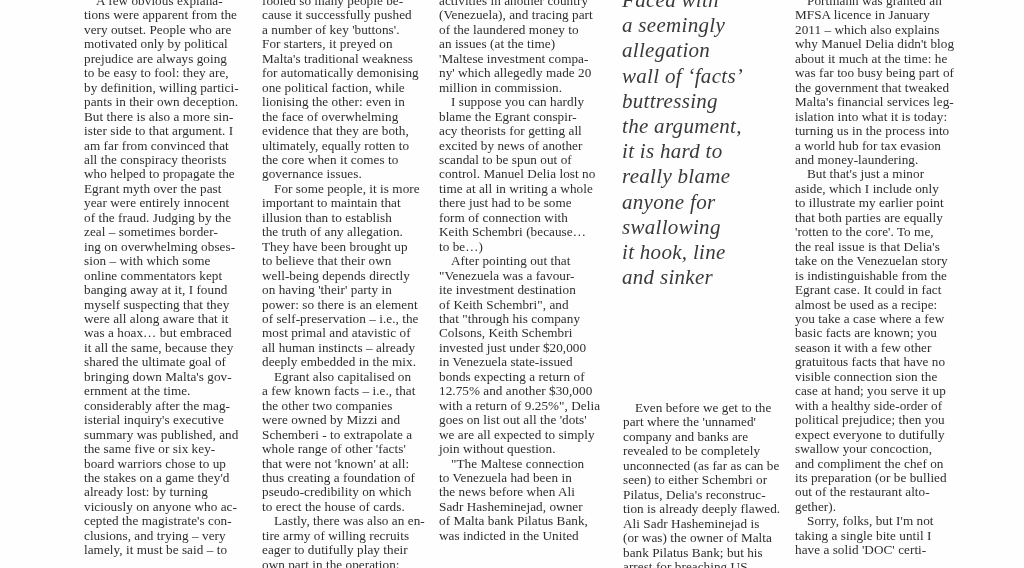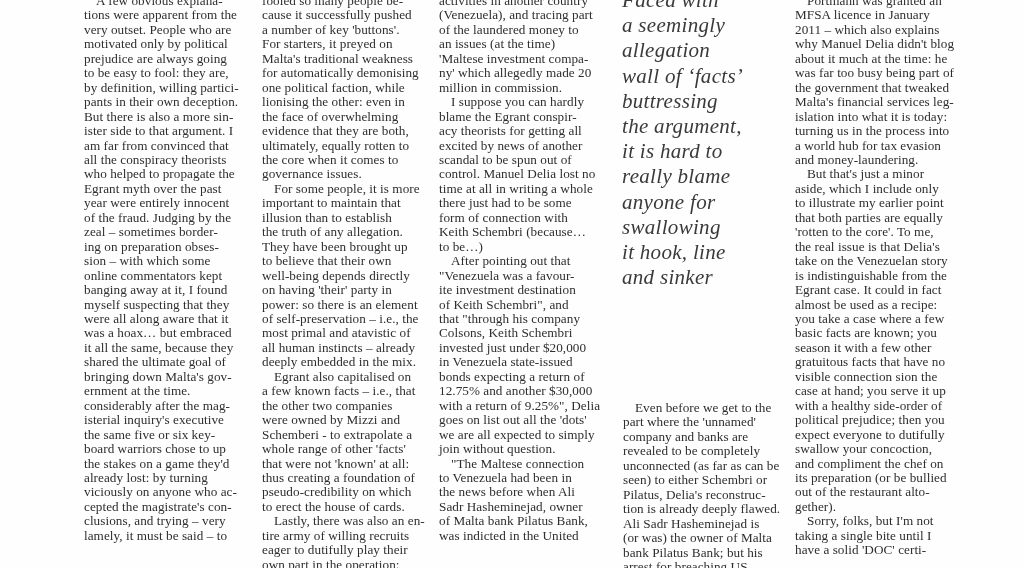--- a/index.html
+++ b/index.html
@@ -52,33 +52,34 @@
     <span class="line">pants in their own deception.</span>
     <span class="line">But there is also a more sin-</span>
     <span class="line">ister side to that argument. I</span>
     <span class="line">am far from convinced that</span>
     <span class="line">all the conspiracy theorists</span>
     <span class="line">who helped to propagate the</span>
     <span class="line">Egrant myth over the past</span>
     <span class="line">year were entirely innocent</span>
     <span class="line">of the fraud. Judging by the</span>
     <span class="line">zeal – sometimes border-</span>
-    <span class="line">ing on preparation obses-</span>
+    <span class="line">ing on overwhelming obses-</span>
     <span class="line">sion – with which some</span>
     <span class="line">online commentators kept</span>
     <span class="line">banging away at it, I found</span>
     <span class="line">myself suspecting that they</span>
     <span class="line">were all along aware that it</span>
     <span class="line">was a hoax… but embraced</span>
     <span class="line">it all the same, because they</span>
     <span class="line">shared the ultimate goal of</span>
     <span class="line">bringing down Malta's gov-</span>
     <span class="line">ernment at the time.</span>
     <span class="line">considerably after the mag-</span>
     <span class="line">isterial inquiry's executive</span>
+    <span class="line">summary was published, and</span>
     <span class="line">the same five or six key-</span>
     <span class="line">board warriors chose to up</span>
     <span class="line">the stakes on a game they'd</span>
     <span class="line">already lost: by turning</span>
     <span class="line">viciously on anyone who ac-</span>
     <span class="line">cepted the magistrate's con-</span>
     <span class="line">clusions, and trying – very</span>
     <span class="line">lamely, it must be said – to</span>
   </div>
 <div class="col" id="c2">

